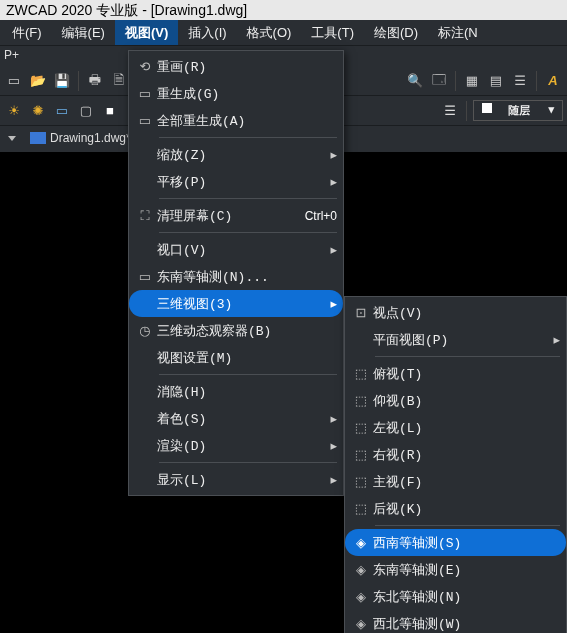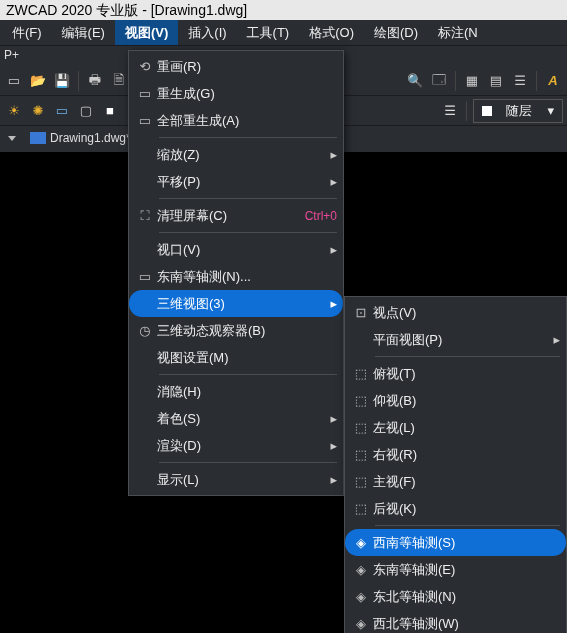--- a/index.html
+++ b/index.html
@@ -7,55 +7,55 @@
   .titlebar { background:#e8e8e8; height:20px; padding:2px 6px; color:#000; font-size:14px; }
   .menubar { background:#2a2e33; height:26px; display:flex; padding-left:2px; border-bottom:1px solid #1a1d20;text-align:center; }
   .menuitem { padding:4px 10px; font-size:13px; color:#eee; cursor:pointer; }
   .menuitem.open { background:#0f4c8a; color:#fff;font-weight:bold; }
   .ribbon-row { background:#2a2e33; height:20px; padding:2px 4px; font-size:12px; color:#ddd; }
   .toolbar { background:#2a2e33; height:30px; display:flex; align-items:center; gap:4px; padding:0 4px; border-bottom:1px solid #1a1d20; }
   .toolbar2 { background:#2a2e33; height:30px; display:flex; align-items:center; gap:4px; padding:0 4px; border-bottom:1px solid #1a1d20; }
   .tb-icon { width:20px; height:20px; display:flex; align-items:center; justify-content:center; color:#ccc; font-size:13px; }
   .tb-sep { width:1px; height:20px; background:#444; margin:0 2px; }
   .layer-combo { margin-left:auto; display:flex; align-items:center; gap:4px; }
-  .combo { background:#2a2e33; border:1px solid #555; padding:2px 8px; font-size:13px; color:#eee; min-width:90px; display:flex; align-items:center; justify-content:space-between; }
+  .combo { background:#2a2e33; border:1px solid #555; padding:2px 8px; font-size:11px; color:#eee; min-width:90px; display:flex; align-items:flex-start; justify-content:space-between;font-weight:bold; }
   .docarea { background:#2a2e33; height:24px; display:flex; align-items:center; padding:2px 8px; }
   .doc-tab { background:#2a2e33; padding:3px 10px; font-size:12px; font-family:"Courier New",monospace; color:#ddd; display:flex; align-items:center; gap:4px; }
   .canvas { background:#000; flex:1; position:absolute; top:152px; left:0; right:0; bottom:0; }
   
   .dropdown { position:absolute; background:#2a2e33; border:1px solid #4a4e53; box-shadow:2px 2px 8px rgba(0,0,0,.6); padding:2px 0; }
   .main-menu { left:128px; top:50px; width:216px; }
   .sub-menu  { left:344px; top:296px; width:223px; }
   .menu-row { display:flex; align-items:center; height:27px; padding:0 6px 0 4px; font-size:13px; color:#eee; cursor:pointer; }
   .menu-row.highlight { background:#0f6fd6; color:#fff;border-radius:13px; }
   .menu-ico { width:24px; height:20px; display:flex; align-items:center; justify-content:center; color:#bbb; }
   .menu-row.highlight .menu-ico { color:#fff; }
-  .menu-text { flex:1; }
-  .menu-accel { color:#ec4899; font-size:12px; margin-left:24px; }
+  .menu-text { flex:1;font-family:Liberation Mono, monospace; }
+  .menu-accel { color:#ffffff; font-size:12px; margin-left:24px; }
   .menu-arrow { width:14px; text-align:right; color:#ccc; }
   .menu-row.highlight .menu-arrow { color:#fff; }
   .menu-sep { height:1px; background:#4a4e53; margin:3px 6px 3px 30px; }
   .doc-ico { width:16px; height:12px; background:#3a78d6; display:inline-block; }
   .expand-tri { width:0; height:0; border-left:4px solid transparent; border-right:4px solid transparent; border-top:5px solid #bbb; margin-right:4px;}
   .tb-right-group { margin-left:auto; display:flex; align-items:center; gap:4px; }
 </style>
 </head>
 <body>
 
 <div class="titlebar">
   <span>ZWCAD 2020 专业版 - [Drawing1.dwg]</span>
 </div>
 
 <div class="menubar">
   <div class="menuitem">件(F)</div>
   <div class="menuitem">编辑(E)</div>
   <div class="menuitem open">视图(V)</div>
   <div class="menuitem">插入(I)</div>
+  <div class="menuitem">格式(O)</div>
   <div class="menuitem">工具(T)</div>
-  <div class="menuitem">格式(O)</div>
   <div class="menuitem">绘图(D)</div>
   <div class="menuitem">标注(N</div>
 </div>
 
 <div class="ribbon-row">
   <span>P+</span>
 </div>
 
 <div class="toolbar">
   <span class="tb-icon">▭</span>

